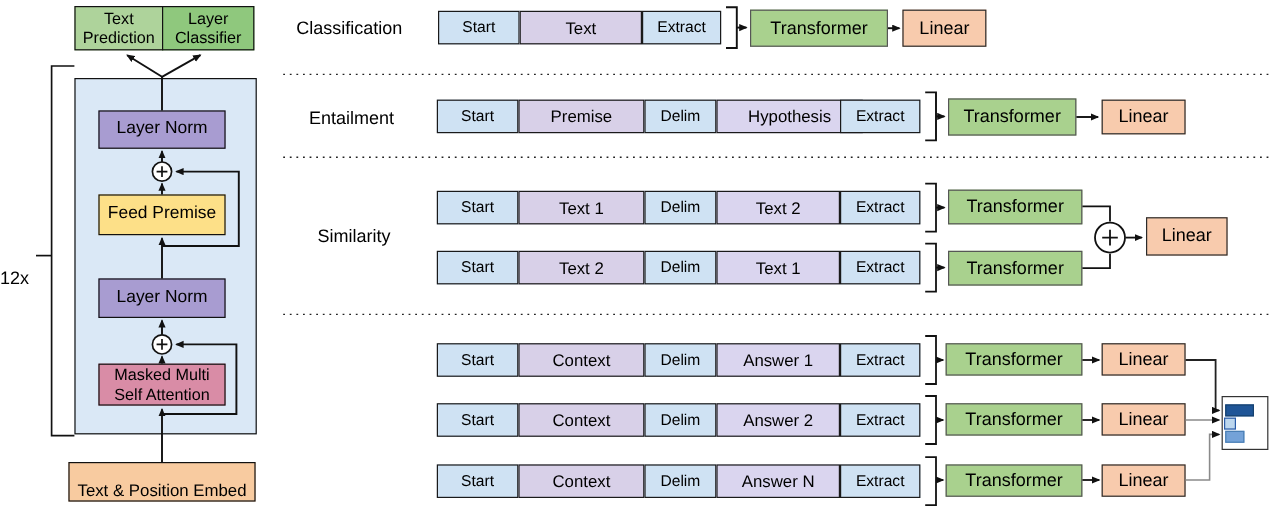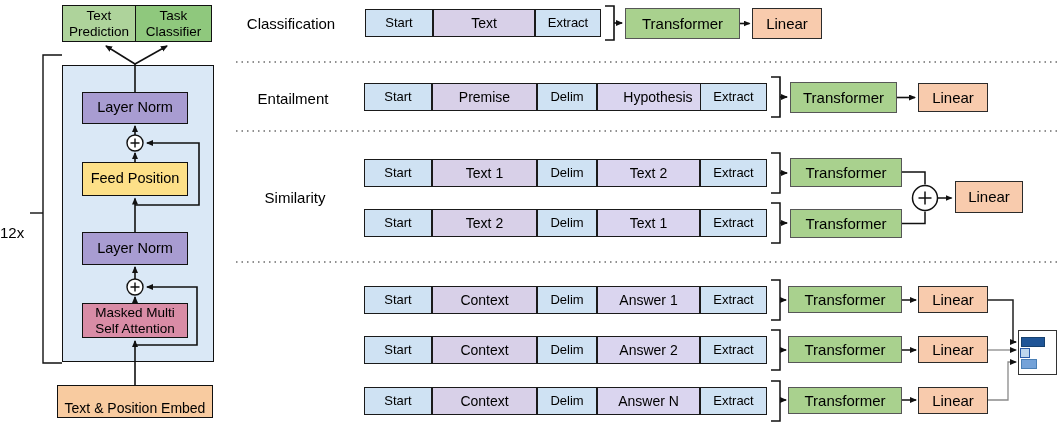--- a/index.html
+++ b/index.html
@@ -30,29 +30,29 @@
 
 <div class="canvas">
 
   <div class="abs cont" style="left:62px;top:65px;width:152px;height:297px;"></div>
 
   <div class="abs box col greenA" style="left:62px;top:5px;width:74px;height:37px;">
     <span>Text</span>
     <span>Prediction</span>
   </div>
   <div class="abs box col greenB" style="left:135px;top:5px;width:77px;height:37px;">
-    <span>Task</span>
+    <span>Layer</span>
     <span>Classifier</span>
   </div>
 
   <div class="abs box lnorm" style="left:82px;top:92px;width:106px;height:32px;">
     <span>Layer Norm</span>
   </div>
   <div class="abs box ff" style="left:82px;top:162px;width:106px;height:34px;">
-    <span>Feed Position</span>
+    <span>Feed Premise</span>
   </div>
   <div class="abs box lnorm" style="left:82px;top:232px;width:106px;height:33px;">
     <span>Layer Norm</span>
   </div>
   <div class="abs box col attn" style="left:82px;top:303px;width:106px;height:35px;">
     <span>Masked Multi</span>
     <span>Self Attention</span>
   </div>
   <div class="abs box embed" style="left:57px;top:385px;width:156px;height:33px;">
     <span>Text &amp; Position Embed</span>

